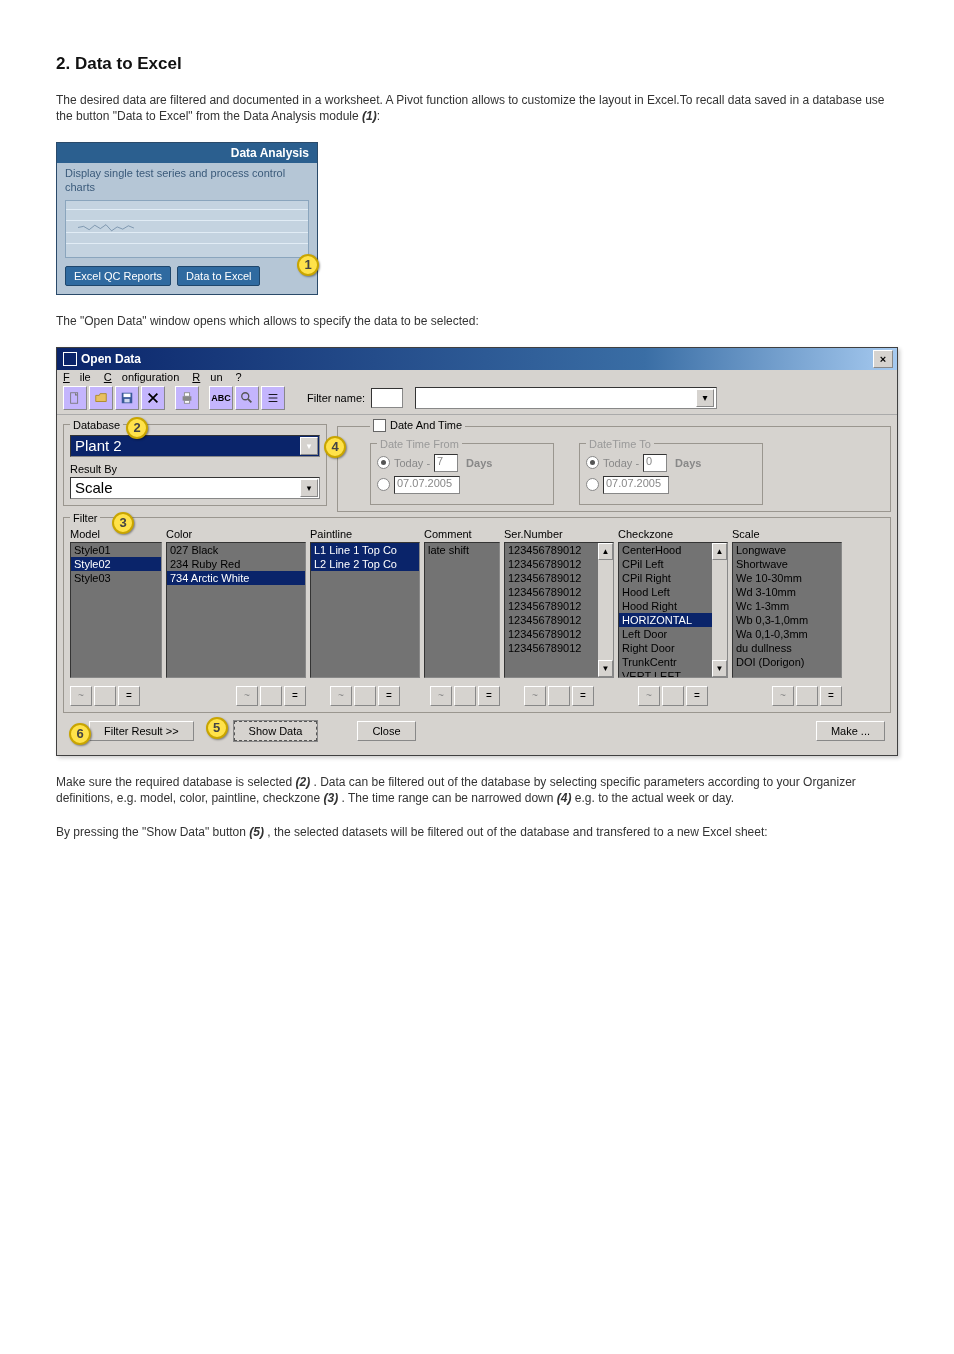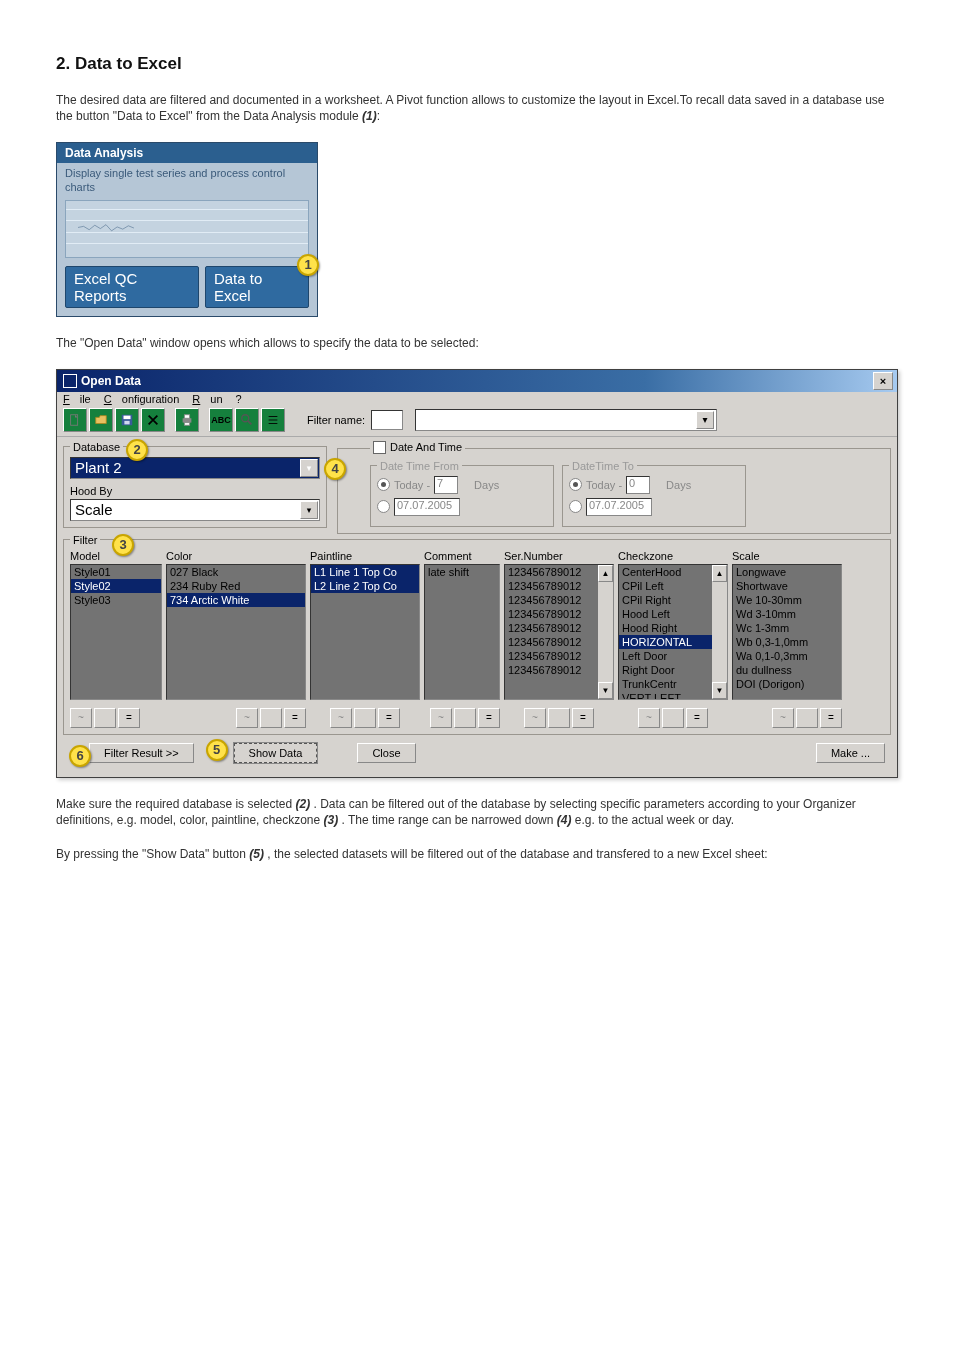--- a/index.html
+++ b/index.html
@@ -34,20 +34,21 @@
     font-family: Tahoma, Arial, sans-serif;
     position: relative;
     margin-bottom: 18px;
   }
   .da-titlebar {
     background: linear-gradient(#2b5f8f, #2b5f8f);
     color: #fff;
     font-size: 12px;
     padding: 3px 8px;
     font-weight: bold;
+    text-align: right;
   }
   .da-desc {
     padding: 4px 8px 2px 8px;
     color: #3a5a7a;
     font-size: 11px;
     line-height: 1.2;
   }
   .da-chart {
     margin: 4px 8px 8px 8px;
     height: 56px;
@@ -60,21 +61,21 @@
   .da-chart .trace { position:absolute; left:5%; right:5%; top:40%; height:20%; }
   .da-buttons {
     display: flex;
     gap: 6px;
     padding: 0 8px 8px 8px;
     position: relative;
   }
   .da-btn {
     background: #2f6aa0;
     color: #fff;
-    font-size: 15px;
+    font-size: 11px;
     padding: 3px 8px;
     border: 1px solid #1e466c;
     border-radius: 2px;
   }
 
   
   .callout {
     position: absolute;
     width: 22px; height: 22px;
     border-radius: 50%;
@@ -143,21 +144,21 @@
     display: flex;
     align-items: center;
     padding: 2px 6px 4px 6px;
     gap: 2px;
     border-bottom: 1px solid #aaa;
   }
   .tbtn {
     width: 22px; height: 22px;
     border: 1px solid #888;
     border-top-color:#fff; border-left-color:#fff;
-    background: #15803d;
+    background: #c4b5fd;
     display:flex; align-items:center; justify-content:center;
     font-size: 12px;
   }
   .tbtn svg { width: 14px; height: 14px; }
   .tbtn.txt { font-size:9px; font-weight:bold; color:#000; }
   .od-toolbar .sep { width:6px; }
   .od-toolbar .filter-name-label { margin-left: 20px; margin-right: 4px; }
   .od-toolbar .filter-name-field {
     width: 30px; height: 18px;
     background:#fff; border:1px inset #888;
@@ -221,29 +222,29 @@
     border-top-color:#fff; border-left-color:#fff;
     display:flex; align-items:center; justify-content:center;
     font-size:9px;
   }
   .dropdown.selected { background:#0a246a; color:#fff; }
 
   .col-database .gb-label { margin: 6px 0 2px 0; font-size:11px; }
 
   .datetime-inner {
     display: flex;
-    gap: 8px;
+    gap: 25px;
     color:#888;
   }
   .dt-group .radio-row { display:flex; align-items:center; gap:4px; margin-bottom:4px;}
   .dt-group .radio { width:11px; height:11px; border:1px solid #888; border-radius:50%; background:#fff; display:inline-flex; align-items:center; justify-content:center;}
   .dt-group .radio.checked::after{content:"";width:5px;height:5px;border-radius:50%;background:#555;}
   .dt-group .txtfld { display:inline-block; width:60px; height:16px; background:#fff; border:1px inset #888; padding:0 2px; font-size:11px;}
   .dt-group .txtfld.small { width:18px; }
-  .dt-group .days { margin-left:12px; }
+  .dt-group .days { margin-left:4px;font-weight:bold; }
 
   .datetime-header {
     display:flex; align-items:center; gap:4px; font-size:11px; color:#000;
     margin-bottom:2px;
   }
   .datetime-header .chk { width:11px; height:11px; border:1px solid #666; background:#fff; }
 
   
   .filter-panel { margin-top: 6px; }
   .filter-headers, .filter-lists, .filter-navrow {
@@ -410,21 +411,21 @@
 
   <div class="od-body">
     <div class="row-top">
 
       <fieldset class="panel col-database">
         <legend>Database</legend>
         <div class="callout" style="left:62px; top:-14px;">2</div>
         <div class="dropdown selected">
             <span>Plant 2</span>
           </div>
-        <div class="gb-label">Hood By</div>
+        <div class="gb-label">Result By</div>
         <div class="dropdown">
             <span>Scale</span>
           </div>
       </fieldset>
 
       <fieldset class="panel col-datetime" style="position:relative;padding-left:32px;">
         <legend style="color:#000;">
           <span class="datetime-header">
             <span class="chk"></span>
             <span>Date And Time</span>

